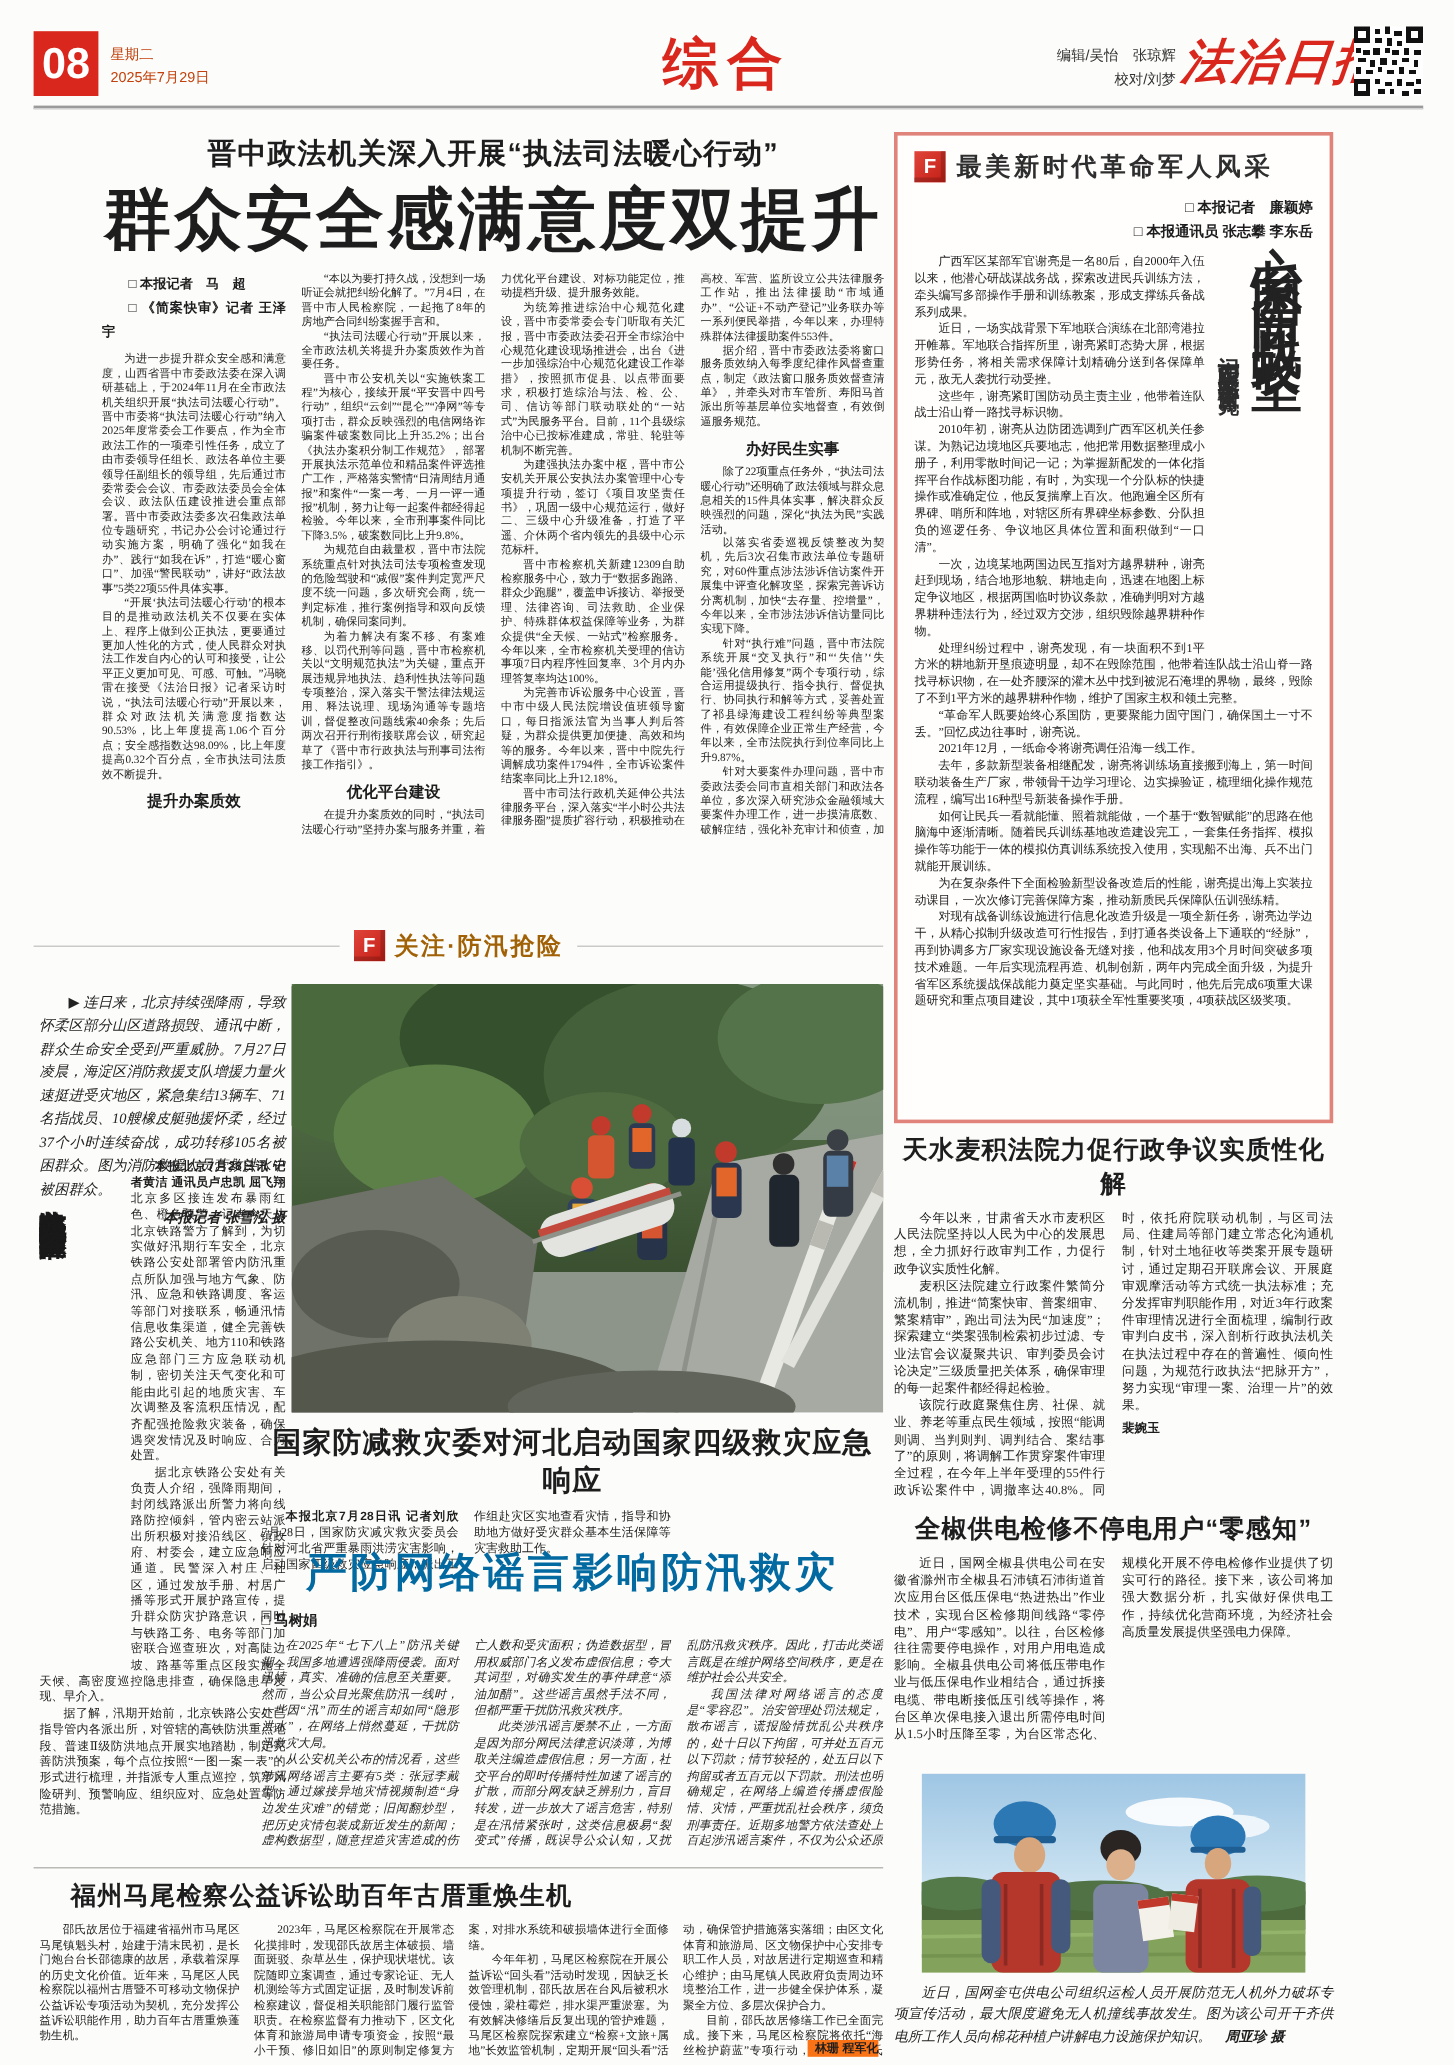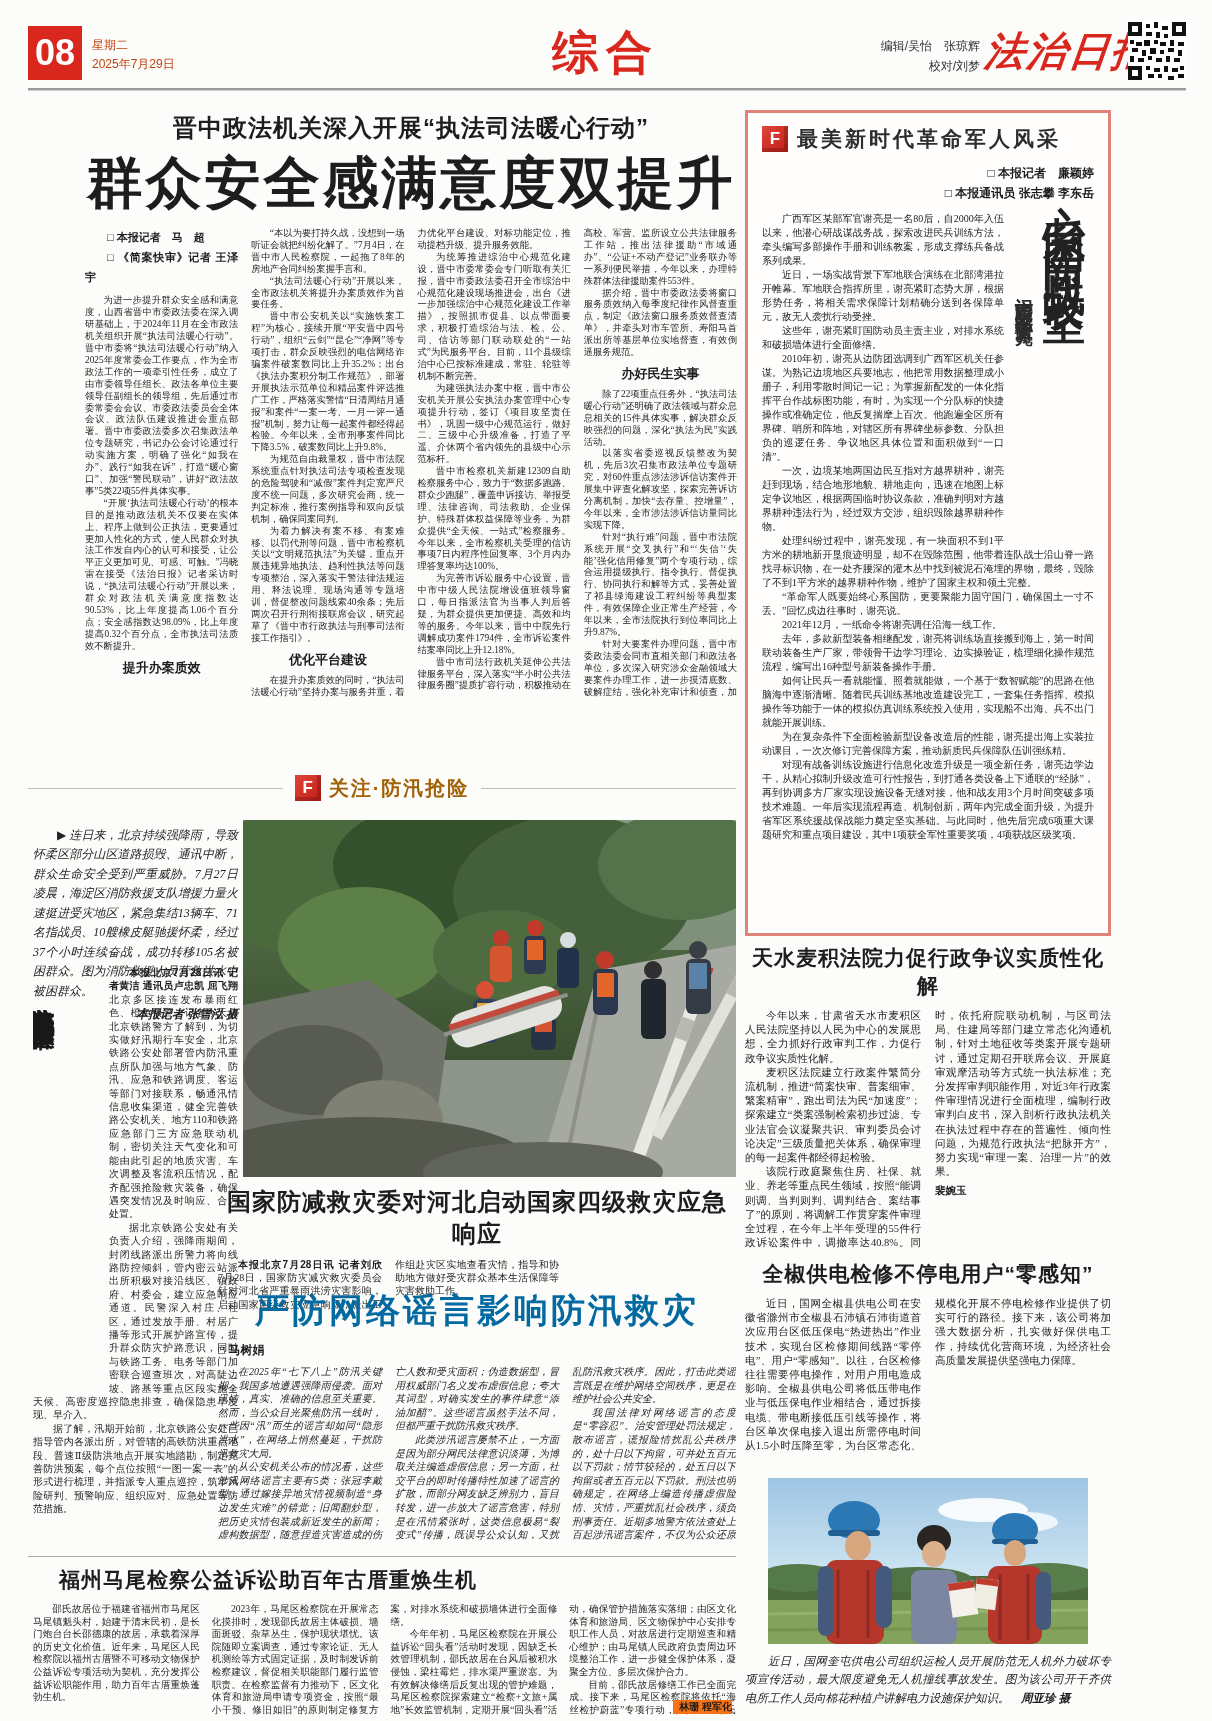--- a/index.html
+++ b/index.html
@@ -223,21 +223,21 @@
         <p>□ 本报记者　廉颖婷</p>
         <p>□ 本报通讯员 张志攀 李东岳</p>
       </div>
     <div class="mil-vtitle">心系国防向战攻坚</div>
     <div class="mil-vsub">记广西军区某部军官谢亮</div>
     <div class="mil-content cols">
       <div class="mil-spacer"></div>
       <div>
           <p>广西军区某部军官谢亮是一名80后，自2000年入伍以来，他潜心研战谋战务战，探索改进民兵训练方法，牵头编写多部操作手册和训练教案，形成支撑练兵备战系列成果。</p>
           <p>近日，一场实战背景下军地联合演练在北部湾港拉开帷幕。军地联合指挥所里，谢亮紧盯态势大屏，根据形势任务，将相关需求保障计划精确分送到各保障单元，敌无人袭扰行动受挫。</p>
-          <p>这些年，谢亮紧盯国防动员主责主业，对排水系统和破损墙体进行全面修缮。</p>
+          <p>这些年，谢亮紧盯国防动员主责主业，他带着连队战士沿山脊一路找寻标识物。</p>
           <p>2010年初，谢亮从边防团选调到广西军区机关任参谋。为熟记边境地区兵要地志，他把常用数据整理成小册子，利用零散时间记一记；为掌握新配发的一体化指挥平台作战标图功能，有时，为实现一个分队标的快捷操作或准确定位，他反复揣摩上百次。他跑遍全区所有界碑、哨所和阵地，对辖区所有界碑坐标参数、分队担负的巡逻任务、争议地区具体位置和面积做到“一口清”。</p>
           <p>一次，边境某地两国边民互指对方越界耕种，谢亮赶到现场，结合地形地貌、耕地走向，迅速在地图上标定争议地区，根据两国临时协议条款，准确判明对方越界耕种违法行为，经过双方交涉，组织毁除越界耕种作物。</p>
           <p>处理纠纷过程中，谢亮发现，有一块面积不到1平方米的耕地新开垦痕迹明显，却不在毁除范围，他带着连队战士沿山脊一路找寻标识物，在一处齐腰深的灌木丛中找到被泥石淹埋的界物，最终，毁除了不到1平方米的越界耕种作物，维护了国家主权和领土完整。</p>
           <p>“革命军人既要始终心系国防，更要聚能力固守国门，确保国土一寸不丢。”回忆戍边往事时，谢亮说。</p>
           <p>2021年12月，一纸命令将谢亮调任沿海一线工作。</p>
           <p>去年，多款新型装备相继配发，谢亮将训练场直接搬到海上，第一时间联动装备生产厂家，带领骨干边学习理论、边实操验证，梳理细化操作规范流程，编写出16种型号新装备操作手册。</p>
           <p>如何让民兵一看就能懂、照着就能做，一个基于“数智赋能”的思路在他脑海中逐渐清晰。随着民兵训练基地改造建设完工，一套集任务指挥、模拟操作等功能于一体的模拟仿真训练系统投入使用，实现船不出海、兵不出门就能开展训练。</p>
           <p>为在复杂条件下全面检验新型设备改造后的性能，谢亮提出海上实装拉动课目，一次次修订完善保障方案，推动新质民兵保障队伍训强练精。</p>
           <p>对现有战备训练设施进行信息化改造升级是一项全新任务，谢亮边学边干，从精心拟制升级改造可行性报告，到打通各类设备上下通联的“经脉”，再到协调多方厂家实现设施设备无缝对接，他和战友用3个月时间突破多项技术难题。一年后实现流程再造、机制创新，两年内完成全面升级，为提升省军区系统援战保战能力奠定坚实基础。与此同时，他先后完成6项重大课题研究和重点项目建设，其中1项获全军性重要奖项，4项获战区级奖项。</p>
         </div>

